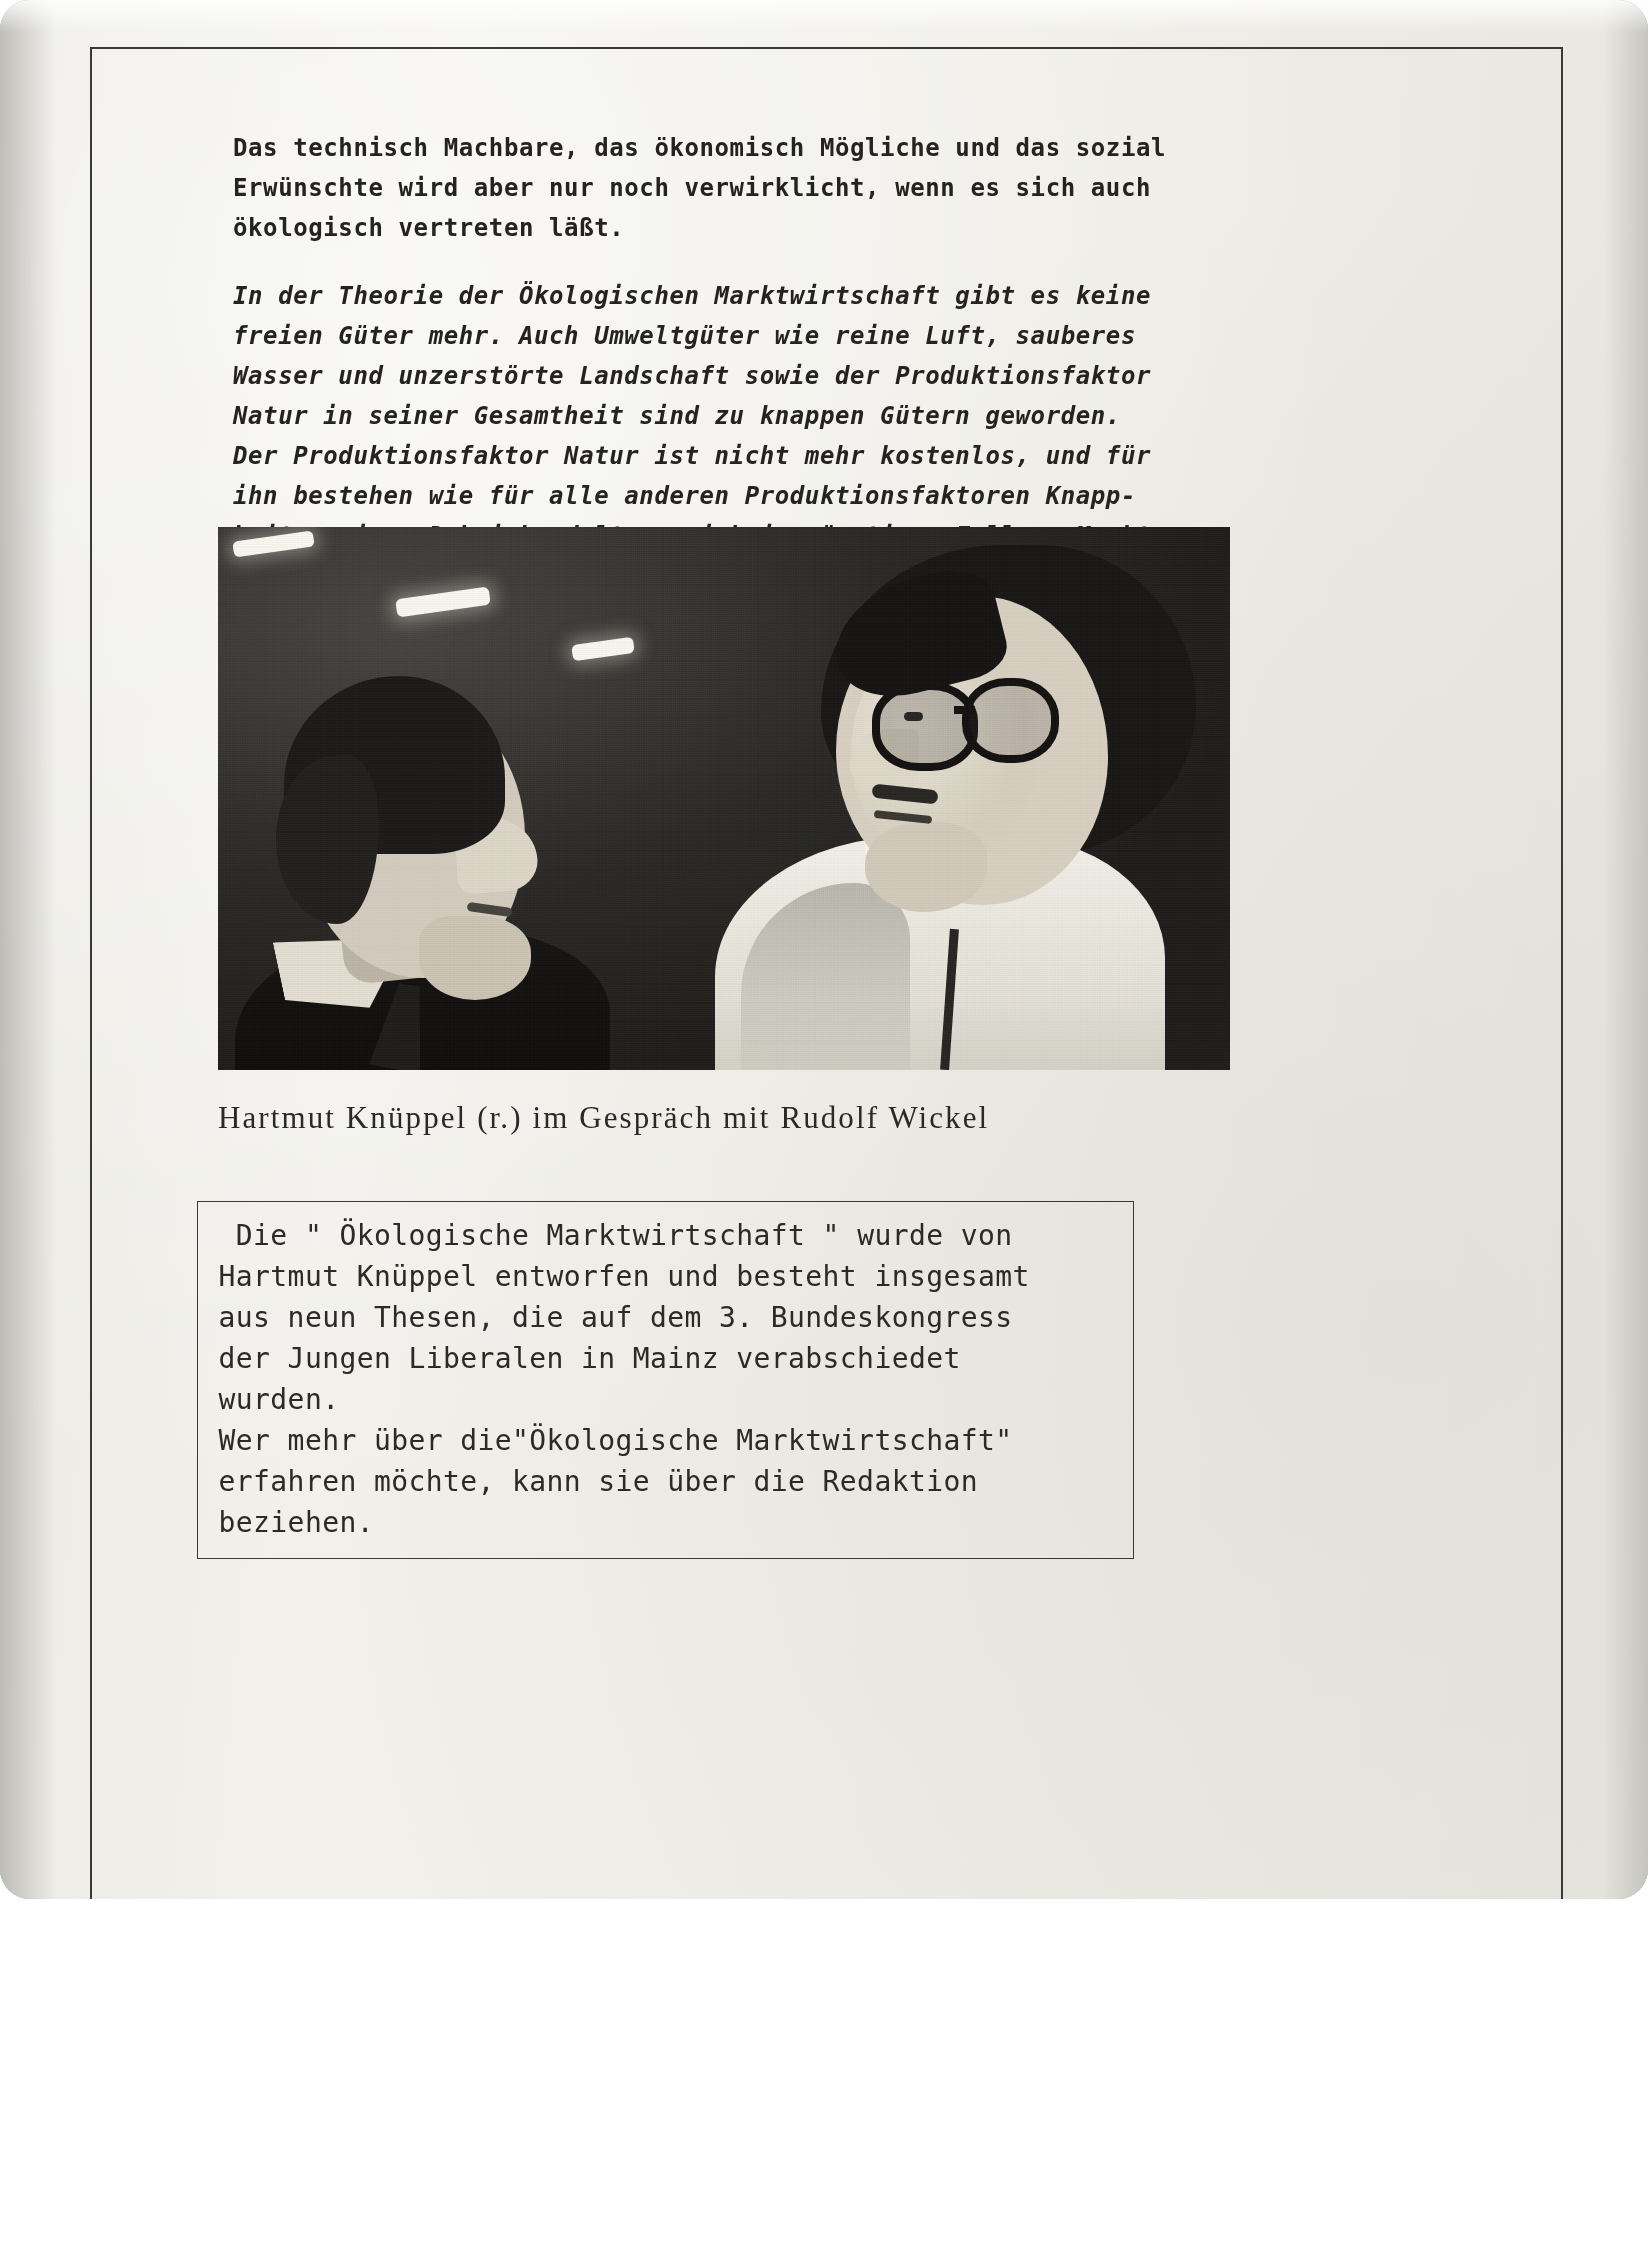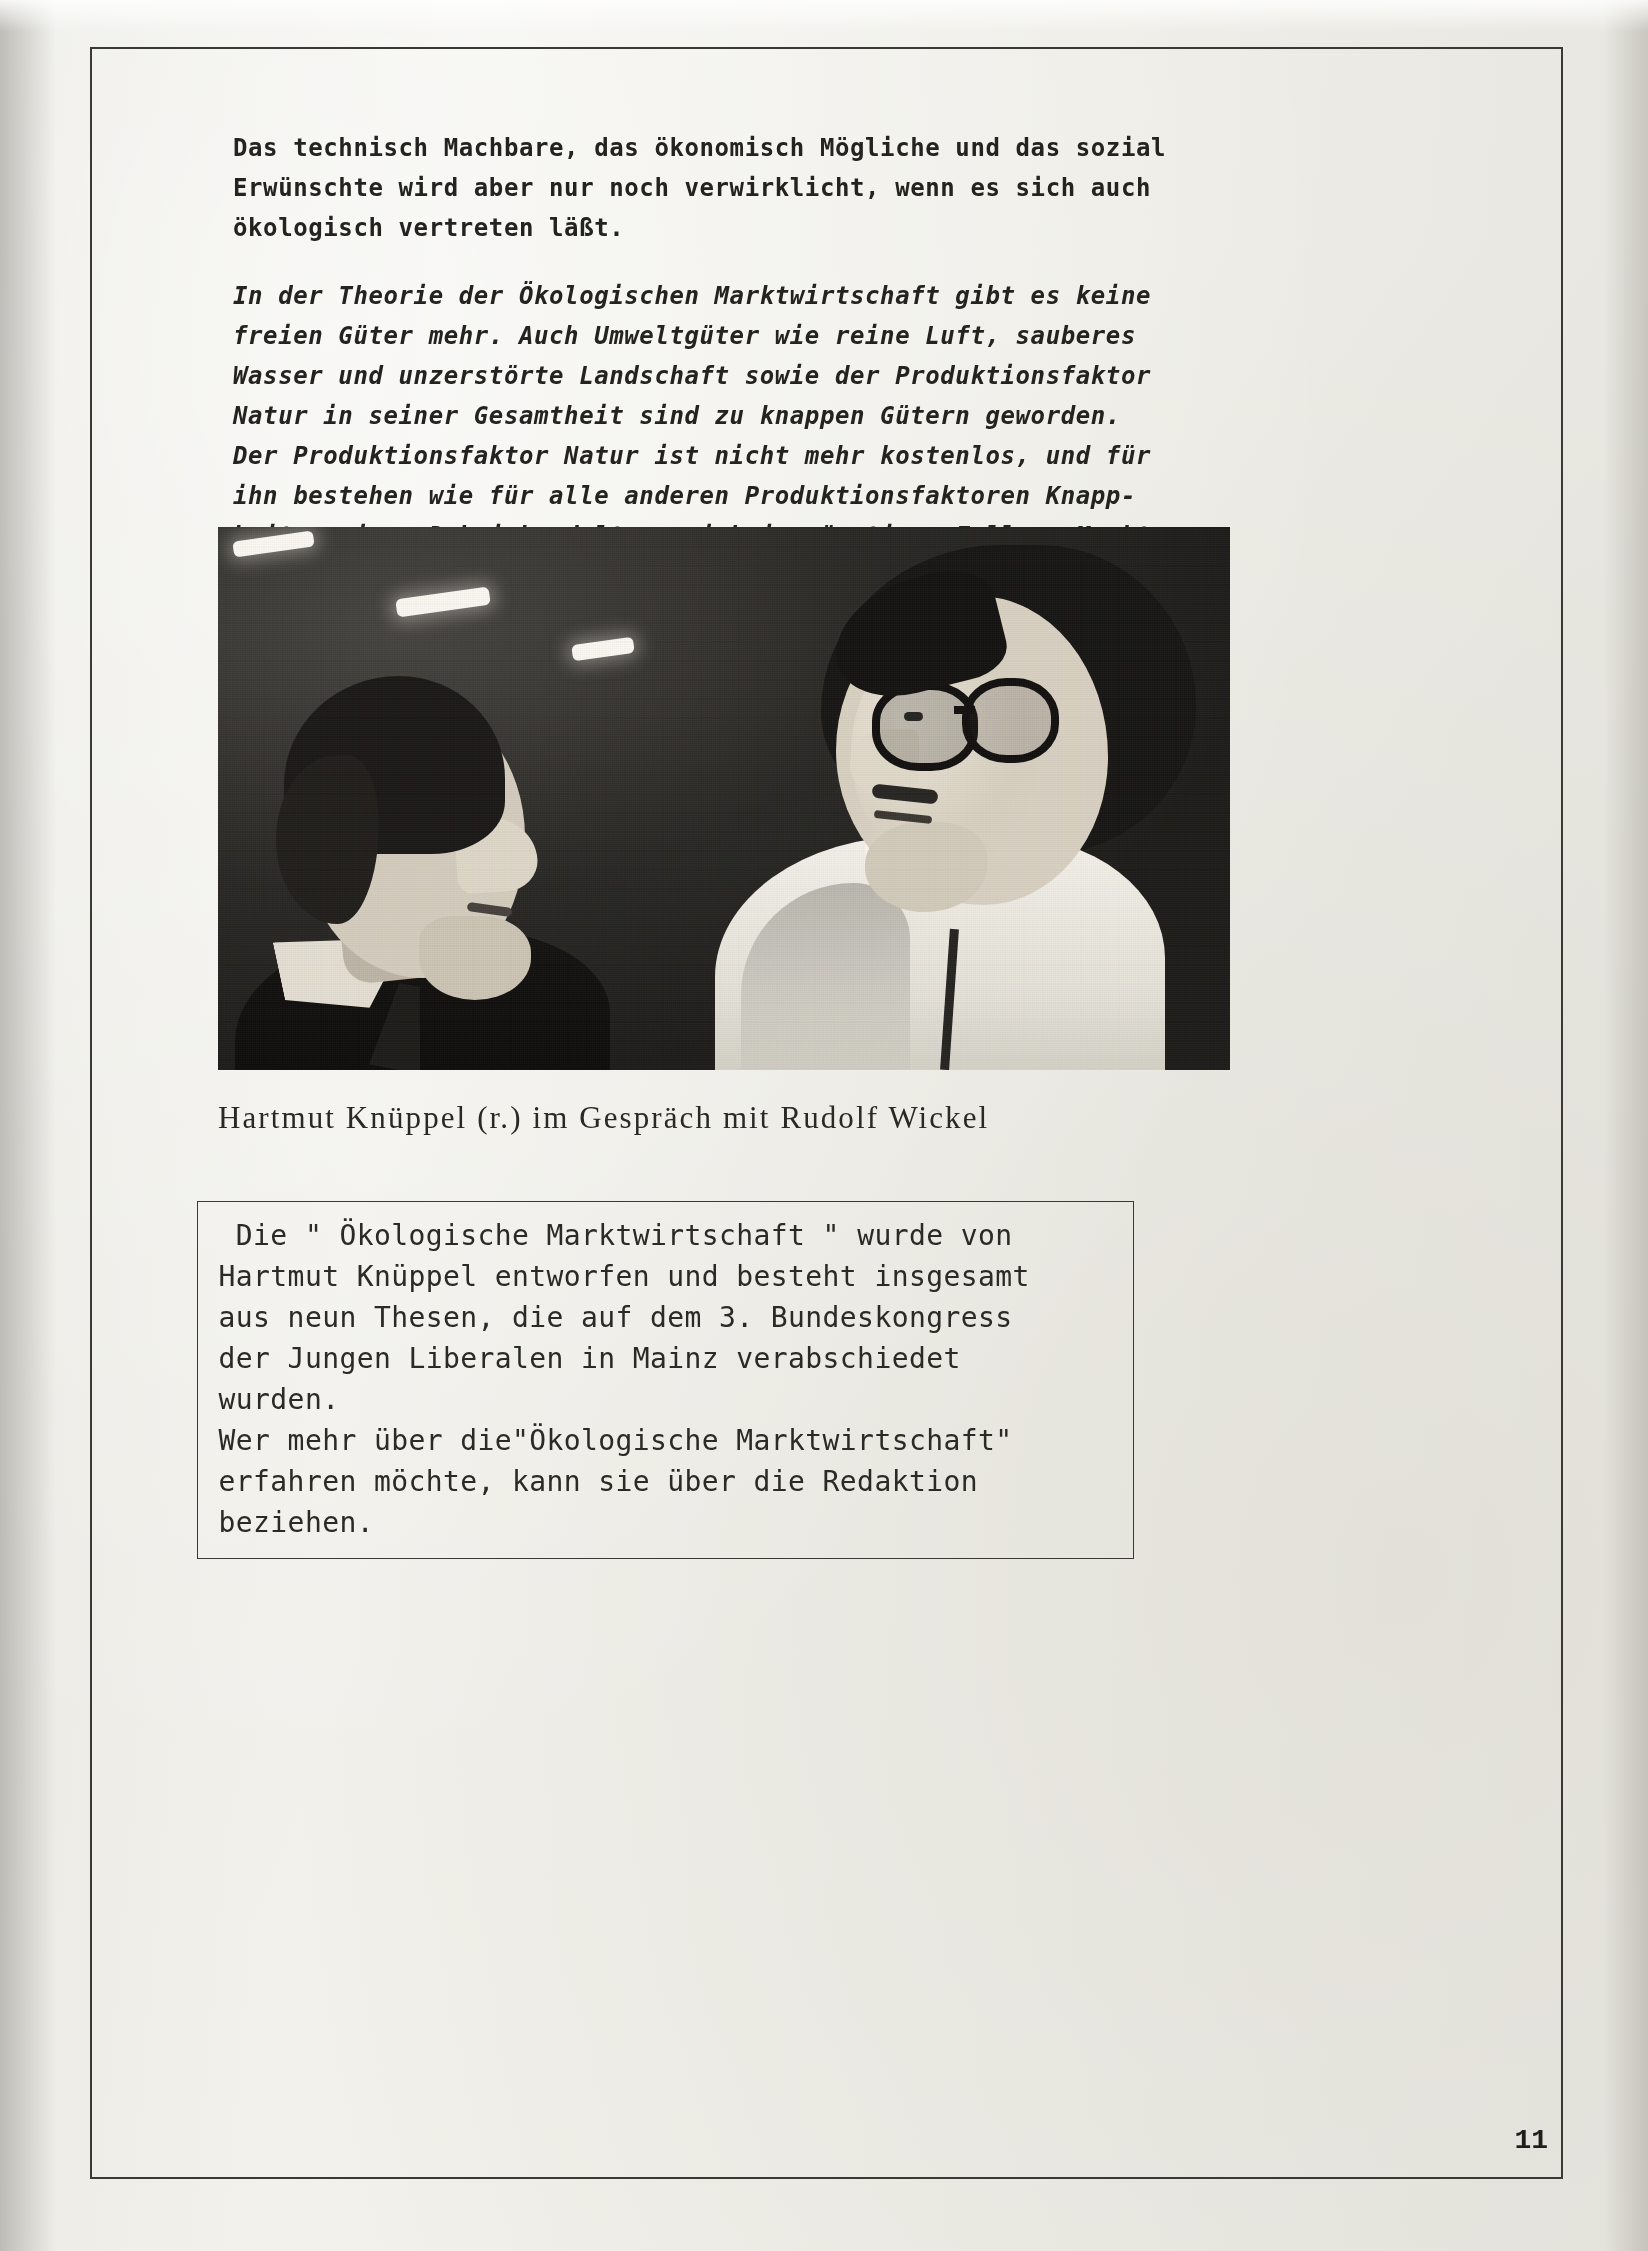--- a/index.html
+++ b/index.html
@@ -3,24 +3,25 @@
 <meta charset="utf-8">
 <style>
   html, body {
     margin: 0;
     padding: 0;
     background: #ffffff;
   }
   .page {
     position: relative;
     width: 1648px;
-    height: 2251px;
+    height: 1899px;
     background: #14b8a6;
     font-family: "DejaVu Sans Mono", monospace;
     overflow: hidden;
+    border-radius: 30px;
   }
   
   .paper-tint {
     position: absolute;
     inset: 0;
     background:
       radial-gradient(ellipse at 20% 15%, rgba(255,255,255,0.55), rgba(255,255,255,0) 55%),
       radial-gradient(ellipse at 85% 70%, rgba(220,218,210,0.55), rgba(255,255,255,0) 60%),
       linear-gradient(95deg, #e9e8e2 0%, #f2f1ec 25%, #eeede7 60%, #e6e5df 100%);
     pointer-events: none;

